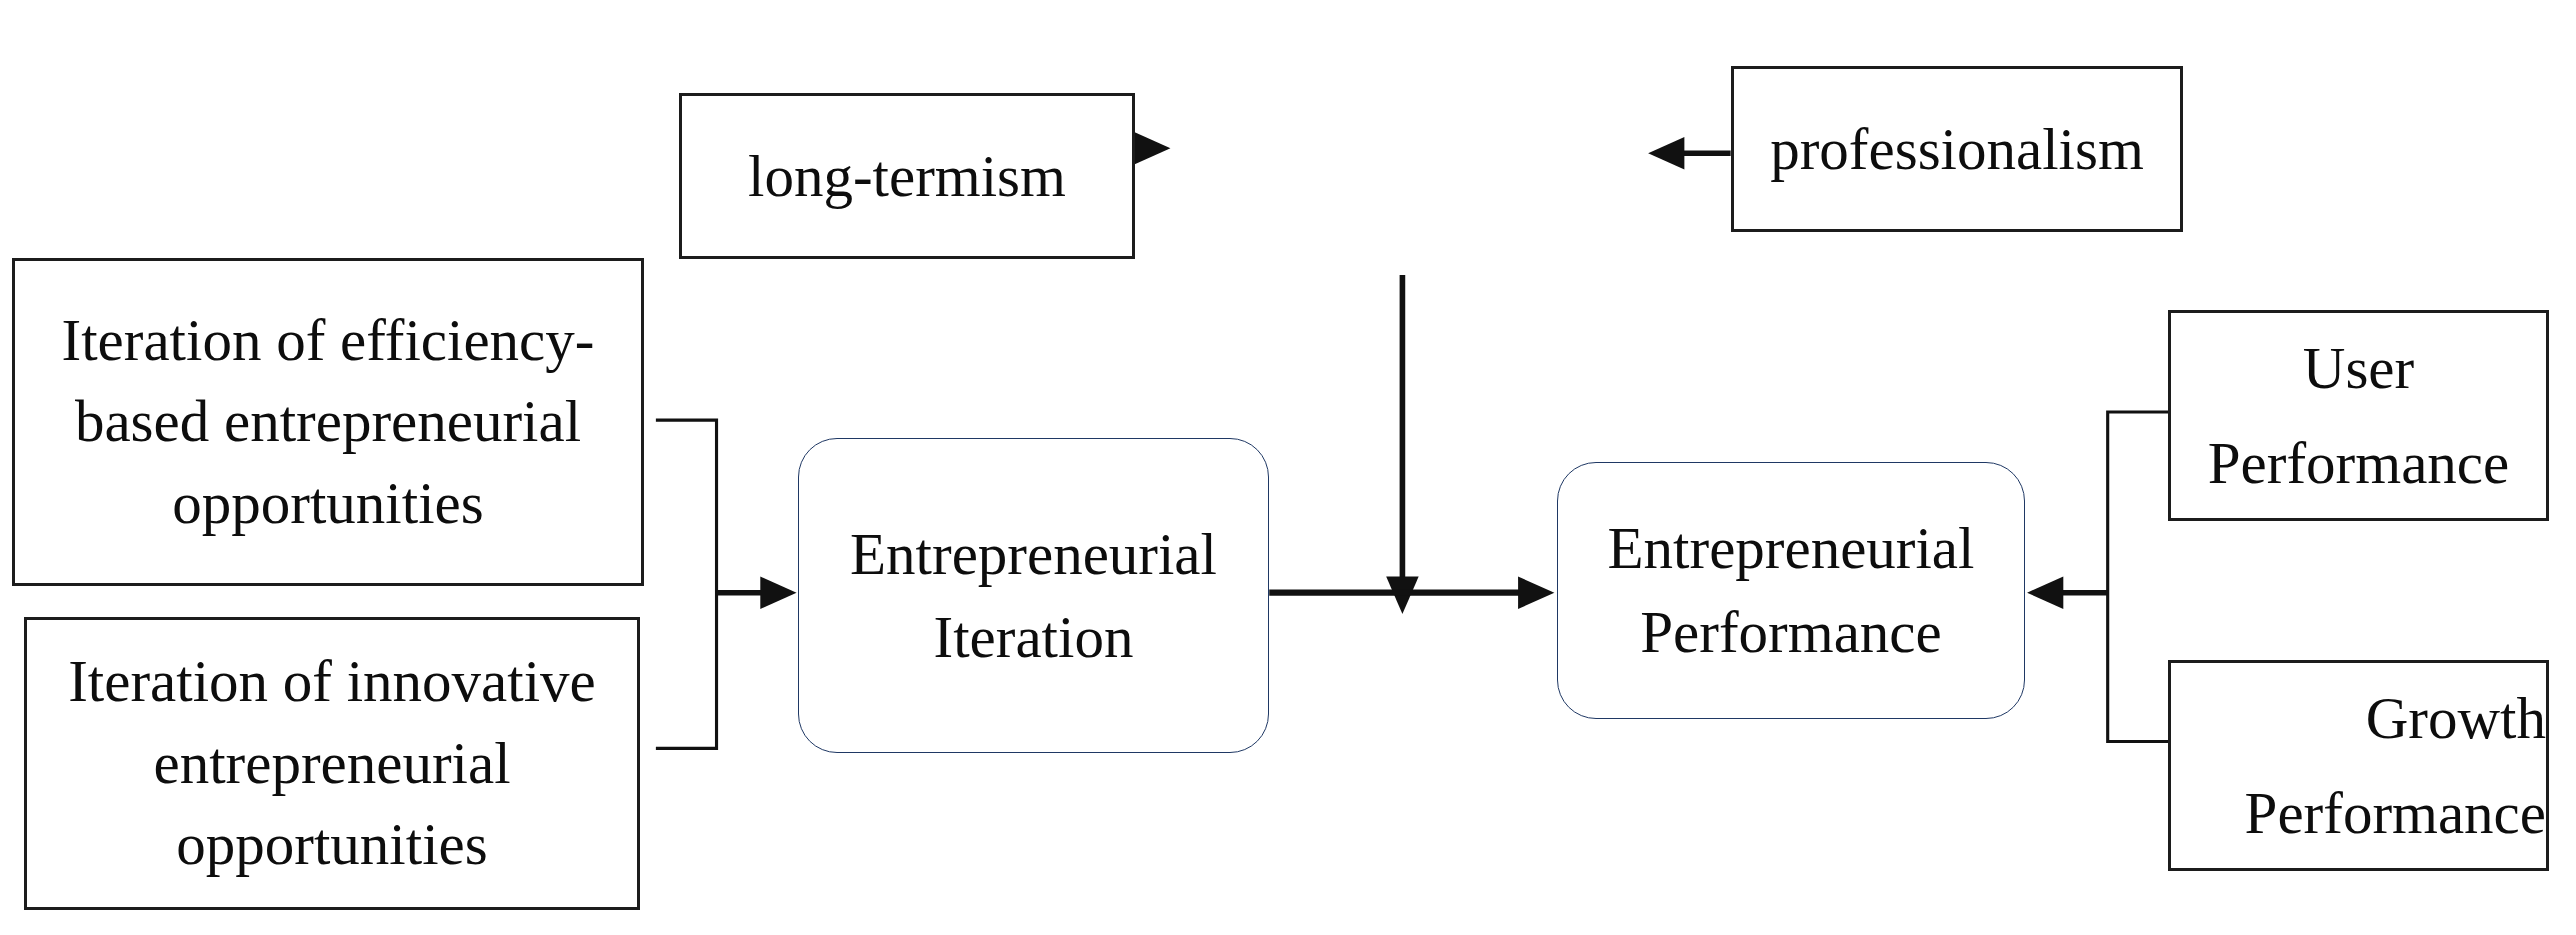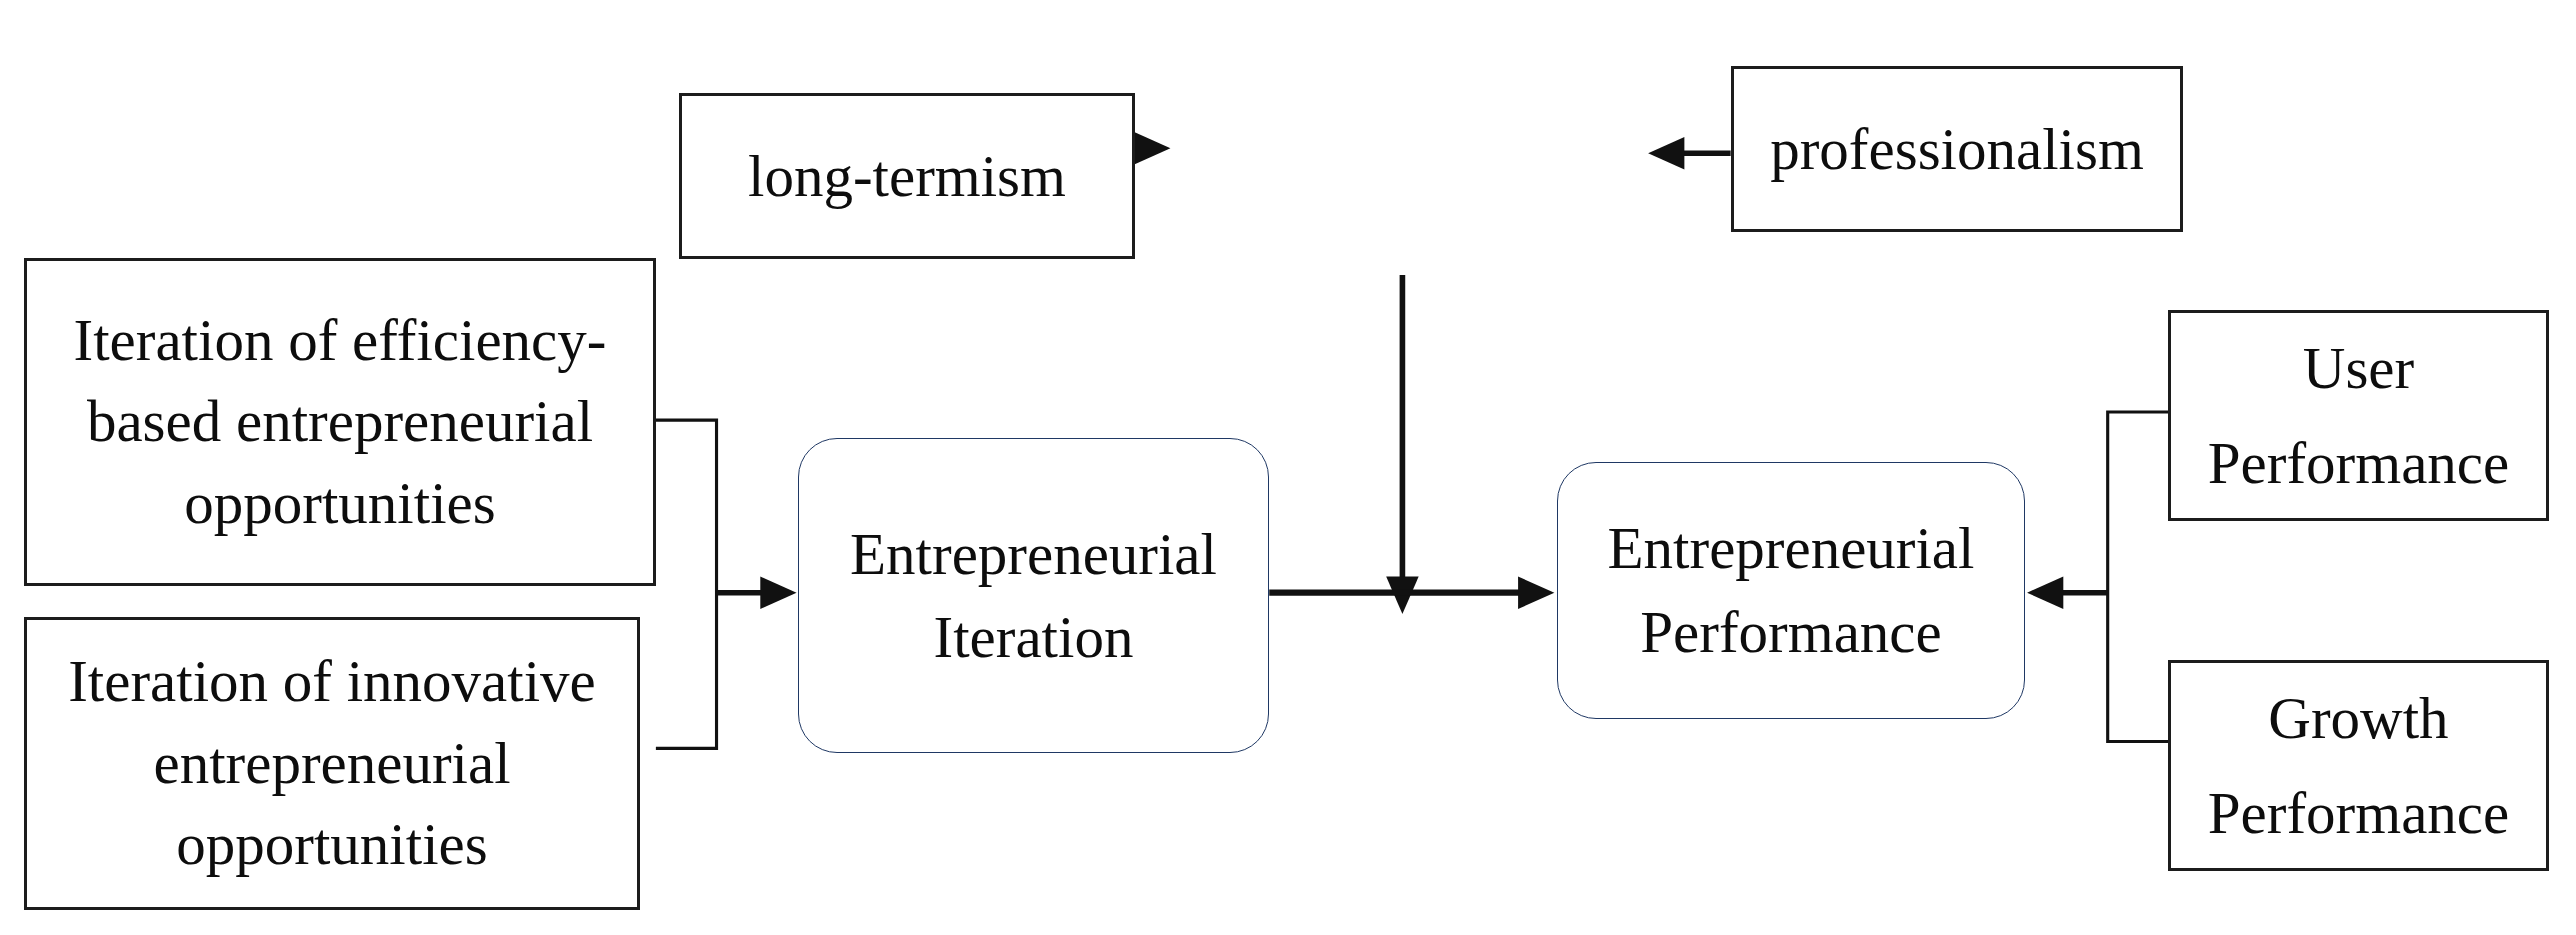--- a/index.html
+++ b/index.html
@@ -48,26 +48,26 @@
   .rounded{
     border:1.9px solid var(--rounded-border);
     border-radius:39px;
   }
   .nline{ white-space:nowrap; }
 
   
   #node-long-termism      { left:679px; top:66px;  width:456px;  height:166px;margin-top:27px; }
   #node-dual-strategy     { left:1167px; top:22.5px;   width:470px;  height:251px; line-height:1.35; }
   #node-professionalism   { left:1731px; top:66px;  width:452px;  height:166px; }
-  #node-efficiency-iter   { left:24px;   top:258px;  width:632px; height:328px; line-height:1.38; }
+  #node-efficiency-iter   { left:12px;   top:258px;  width:632px; height:328px; line-height:1.38; }
   #node-innovative-iter   { left:24px;   top:617px;  width:616px; height:293px; line-height:1.38; }
   #node-opportunity-iter  { left:798px; top:438px;  width:471px;  height:315px; line-height:1.4;  }
   #node-entre-performance { left:1557px; top:462px;  width:468px;  height:257px; line-height:1.42; }
   #node-user-performance  { left:2168px; top:310px;  width:381px;  height:211px; line-height:1.6;  }
-  #node-growth-performance{ left:2168px; top:660px; width:381px;  height:211px; line-height:1.6;  }
+  #node-growth-performance{ left:2168px; top:660px; width:381px;  height:211px; line-height:1.6;align-items:flex-end;  }
 </style>
 </head>
 <body>
 
 <div id="canvas">
 
   <svg id="connector-layer" viewBox="0 0 4120 1497" xmlns="http://www.w3.org/2000/svg">
 
     <g>
       <line x1="1730" y1="237" x2="1820" y2="237" stroke="currentColor" stroke-width="9"></line>

